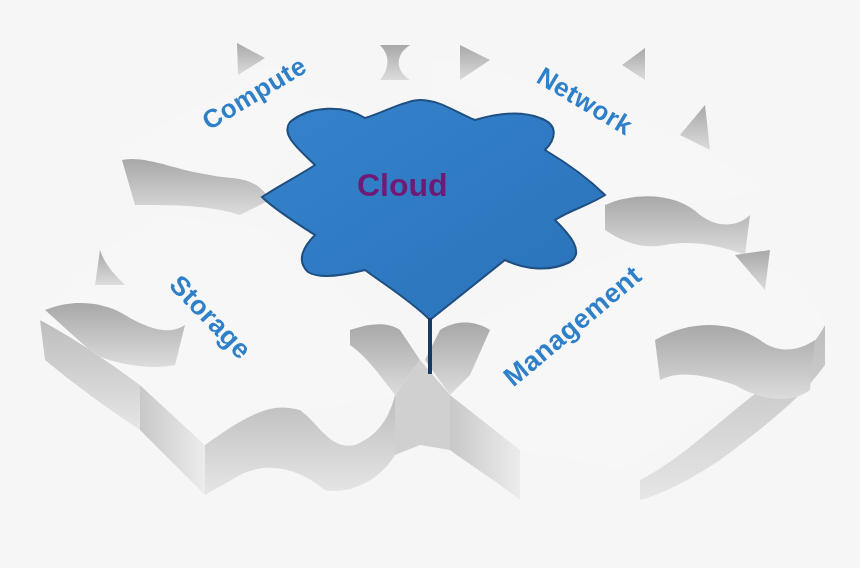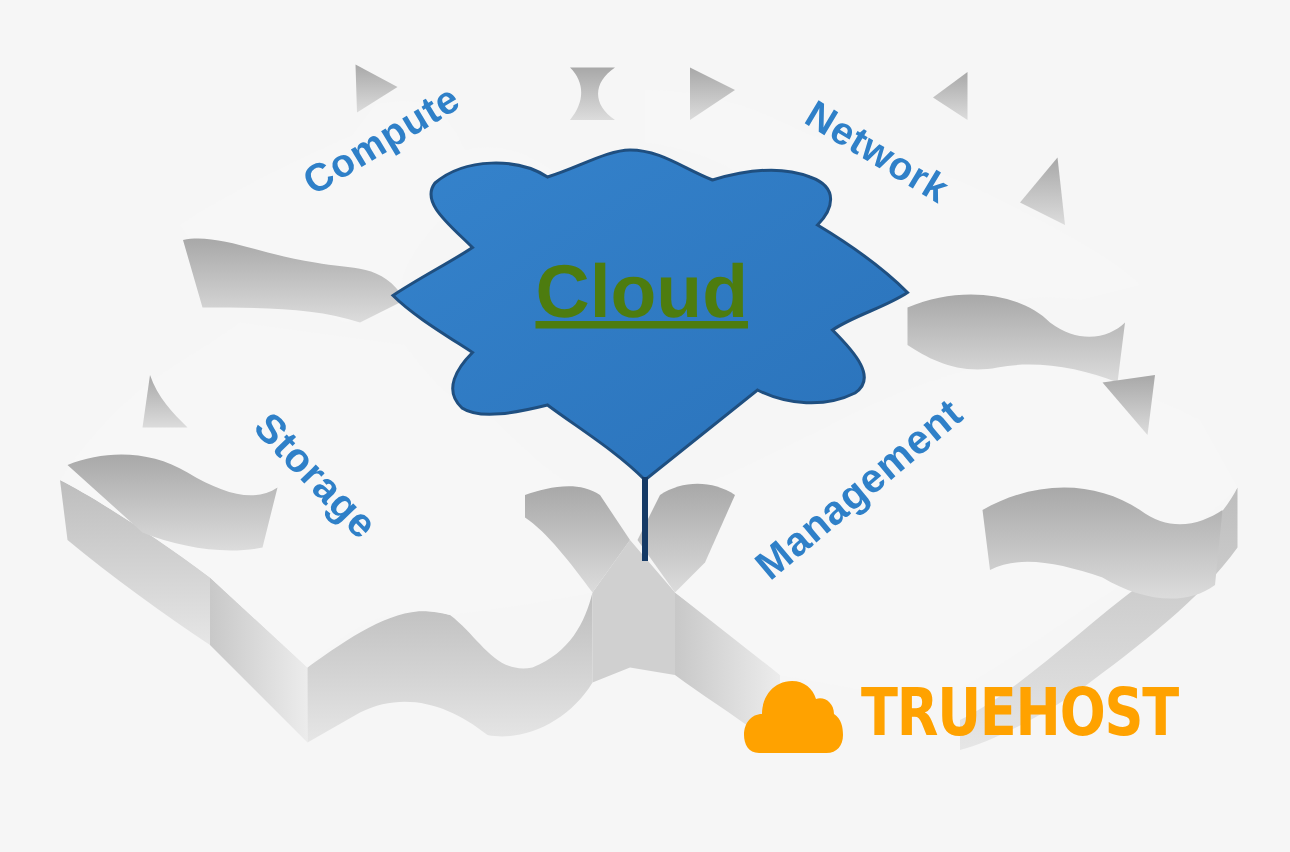--- a/index.html
+++ b/index.html
@@ -29,25 +29,24 @@
       transform-origin: center center;
       line-height: 1;
     }
     .label-compute { left: 196px; top: 80px; transform: rotate(-31deg); }
     .label-network { left: 532px; top: 88px; transform: rotate(31deg); }
     .label-storage { left: 158px; top: 304px; transform: rotate(46deg); font-size: 27px; }
     .label-management { left: 488px; top: 313px; transform: rotate(-40deg); font-size: 27px; }
     .center-label {
       position: absolute;
       left: 357px; top: 169px;
-      color: #4d7c0f;
+      color: #701a75;
       font-weight: bold;
-      font-size: 50px;
+      font-size: 32px;
       line-height: 1;
-      text-decoration: underline;
     }
     .logo {
       position: absolute;
       left: 496px; top: 448px;
       display: flex;
       align-items: center;
       gap: 12px;
     }
     .logo-text {
       color: #ffa200;
@@ -141,19 +140,13 @@
     <rect x="428" y="318" width="4" height="56" fill="#153a66"></rect>
   </svg>
 
   <span class="label label-compute">Compute</span>
   <span class="label label-network">Network</span>
   <span class="label label-storage">Storage</span>
   <span class="label label-management">Management</span>
 
   <span class="center-label">Cloud</span>
 
-  <div class="logo">
-    <svg width="66" height="56" viewBox="0 0 66 56">
-      <path d="M10,54 C3,54 0,48 0,42 C0,34 5,28 12,28 C12,16 20,6 32,6 C40,6 46,11 48,18 C53,16 60,20 60,28 C65,31 66,37 66,42 C66,49 62,54 55,54 Z" fill="#ffa200"></path>
-    </svg>
-    <span class="logo-text">TRUEHOST</span>
-  </div>
 </div>
 
 </body></html>

